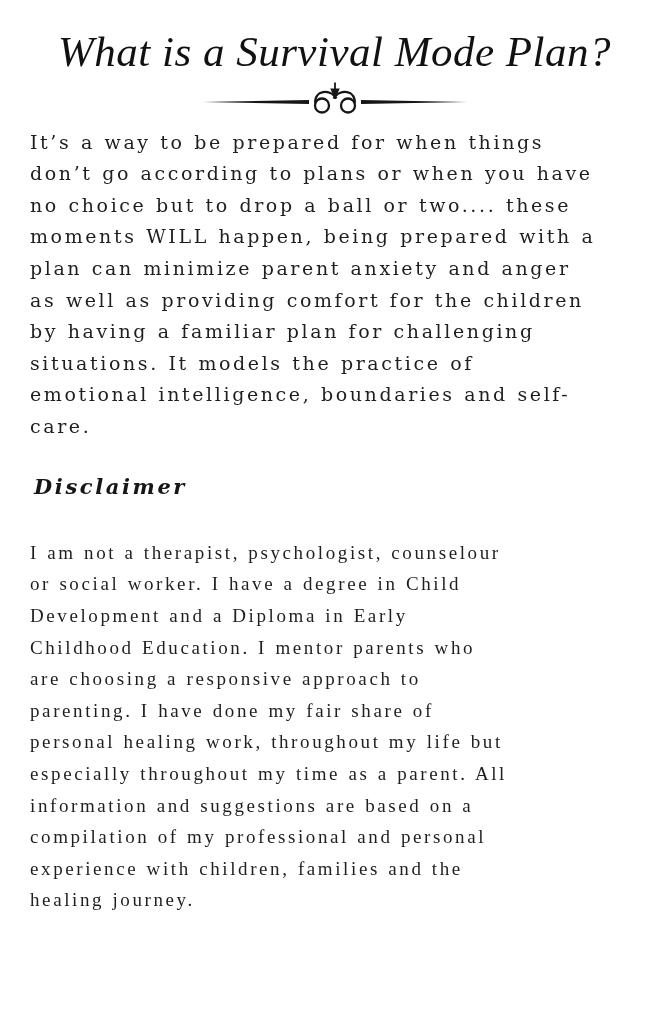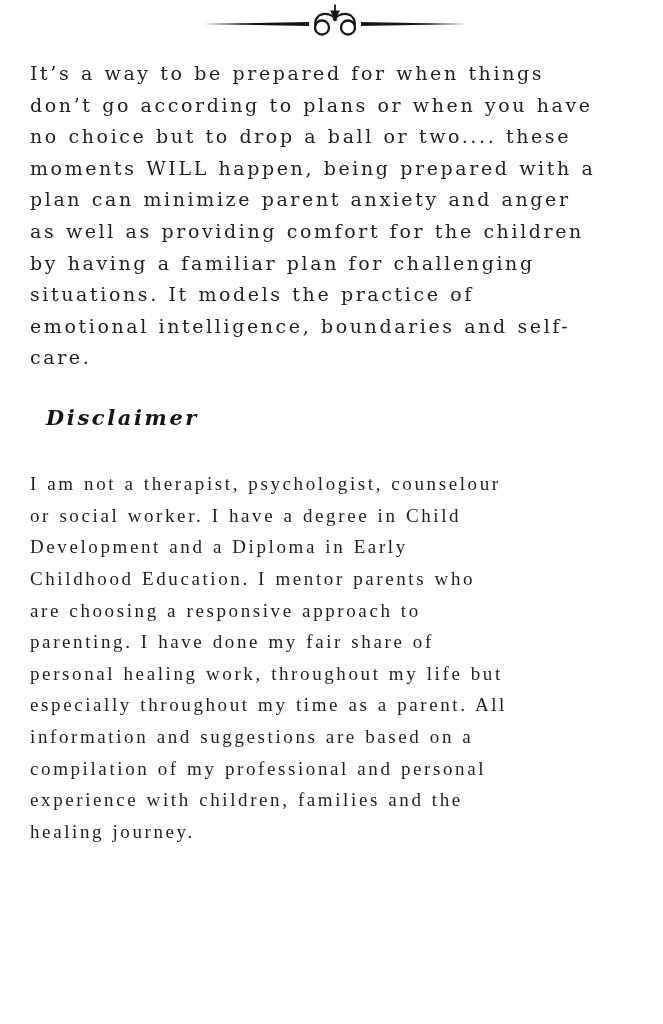--- a/index.html
+++ b/index.html
@@ -45,42 +45,43 @@
     font-weight: 400;
     font-size: 19px;
     line-height: 31.6px;
     letter-spacing: 2.6px;
     word-spacing: 1px;
     color: #1f1f1f;
     white-space: pre;
     margin: 0;
   }
   .intro-paragraph {
-    margin-top: 21px;
+    margin-top: 12px;
   }
   .disclaimer-heading {
-    margin: 31px 0 0 16px;
+    margin: 31px 0 0 4px;
     font-family: "DejaVu Serif", "Liberation Serif", serif;
     font-style: italic;
     font-weight: 700;
     font-size: 21px;
     line-height: 1.25;
     letter-spacing: 2.6px;
     color: #161616;
   }
   .disclaimer-paragraph {
     margin-top: 37px;
     font-family: Liberation Serif, serif;
   }
 </style>
 </head>
 <body>
 
 <div class="page">
 
+  <h1 class="page-title">What is a Survival Mode Plan?</h1>
 
   <div class="divider-wrap">
     <svg width="264" height="34" viewBox="0 0 264 34" aria-hidden="true">
 
       <polygon points="0,21 106,18.9 106,23.1" fill="currentColor"></polygon>
       <polygon points="264,21 158,18.9 158,23.1" fill="currentColor"></polygon>
 
       <circle cx="119" cy="24.5" r="7" fill="none" stroke="currentColor" stroke-width="2.3"></circle>
       <circle cx="145" cy="24.5" r="7" fill="none" stroke="currentColor" stroke-width="2.3"></circle>
       <path d="M112.3,22.5 C111,9 127,7.5 133.5,17.5" fill="none" stroke="currentColor" stroke-width="2.3"></path>

